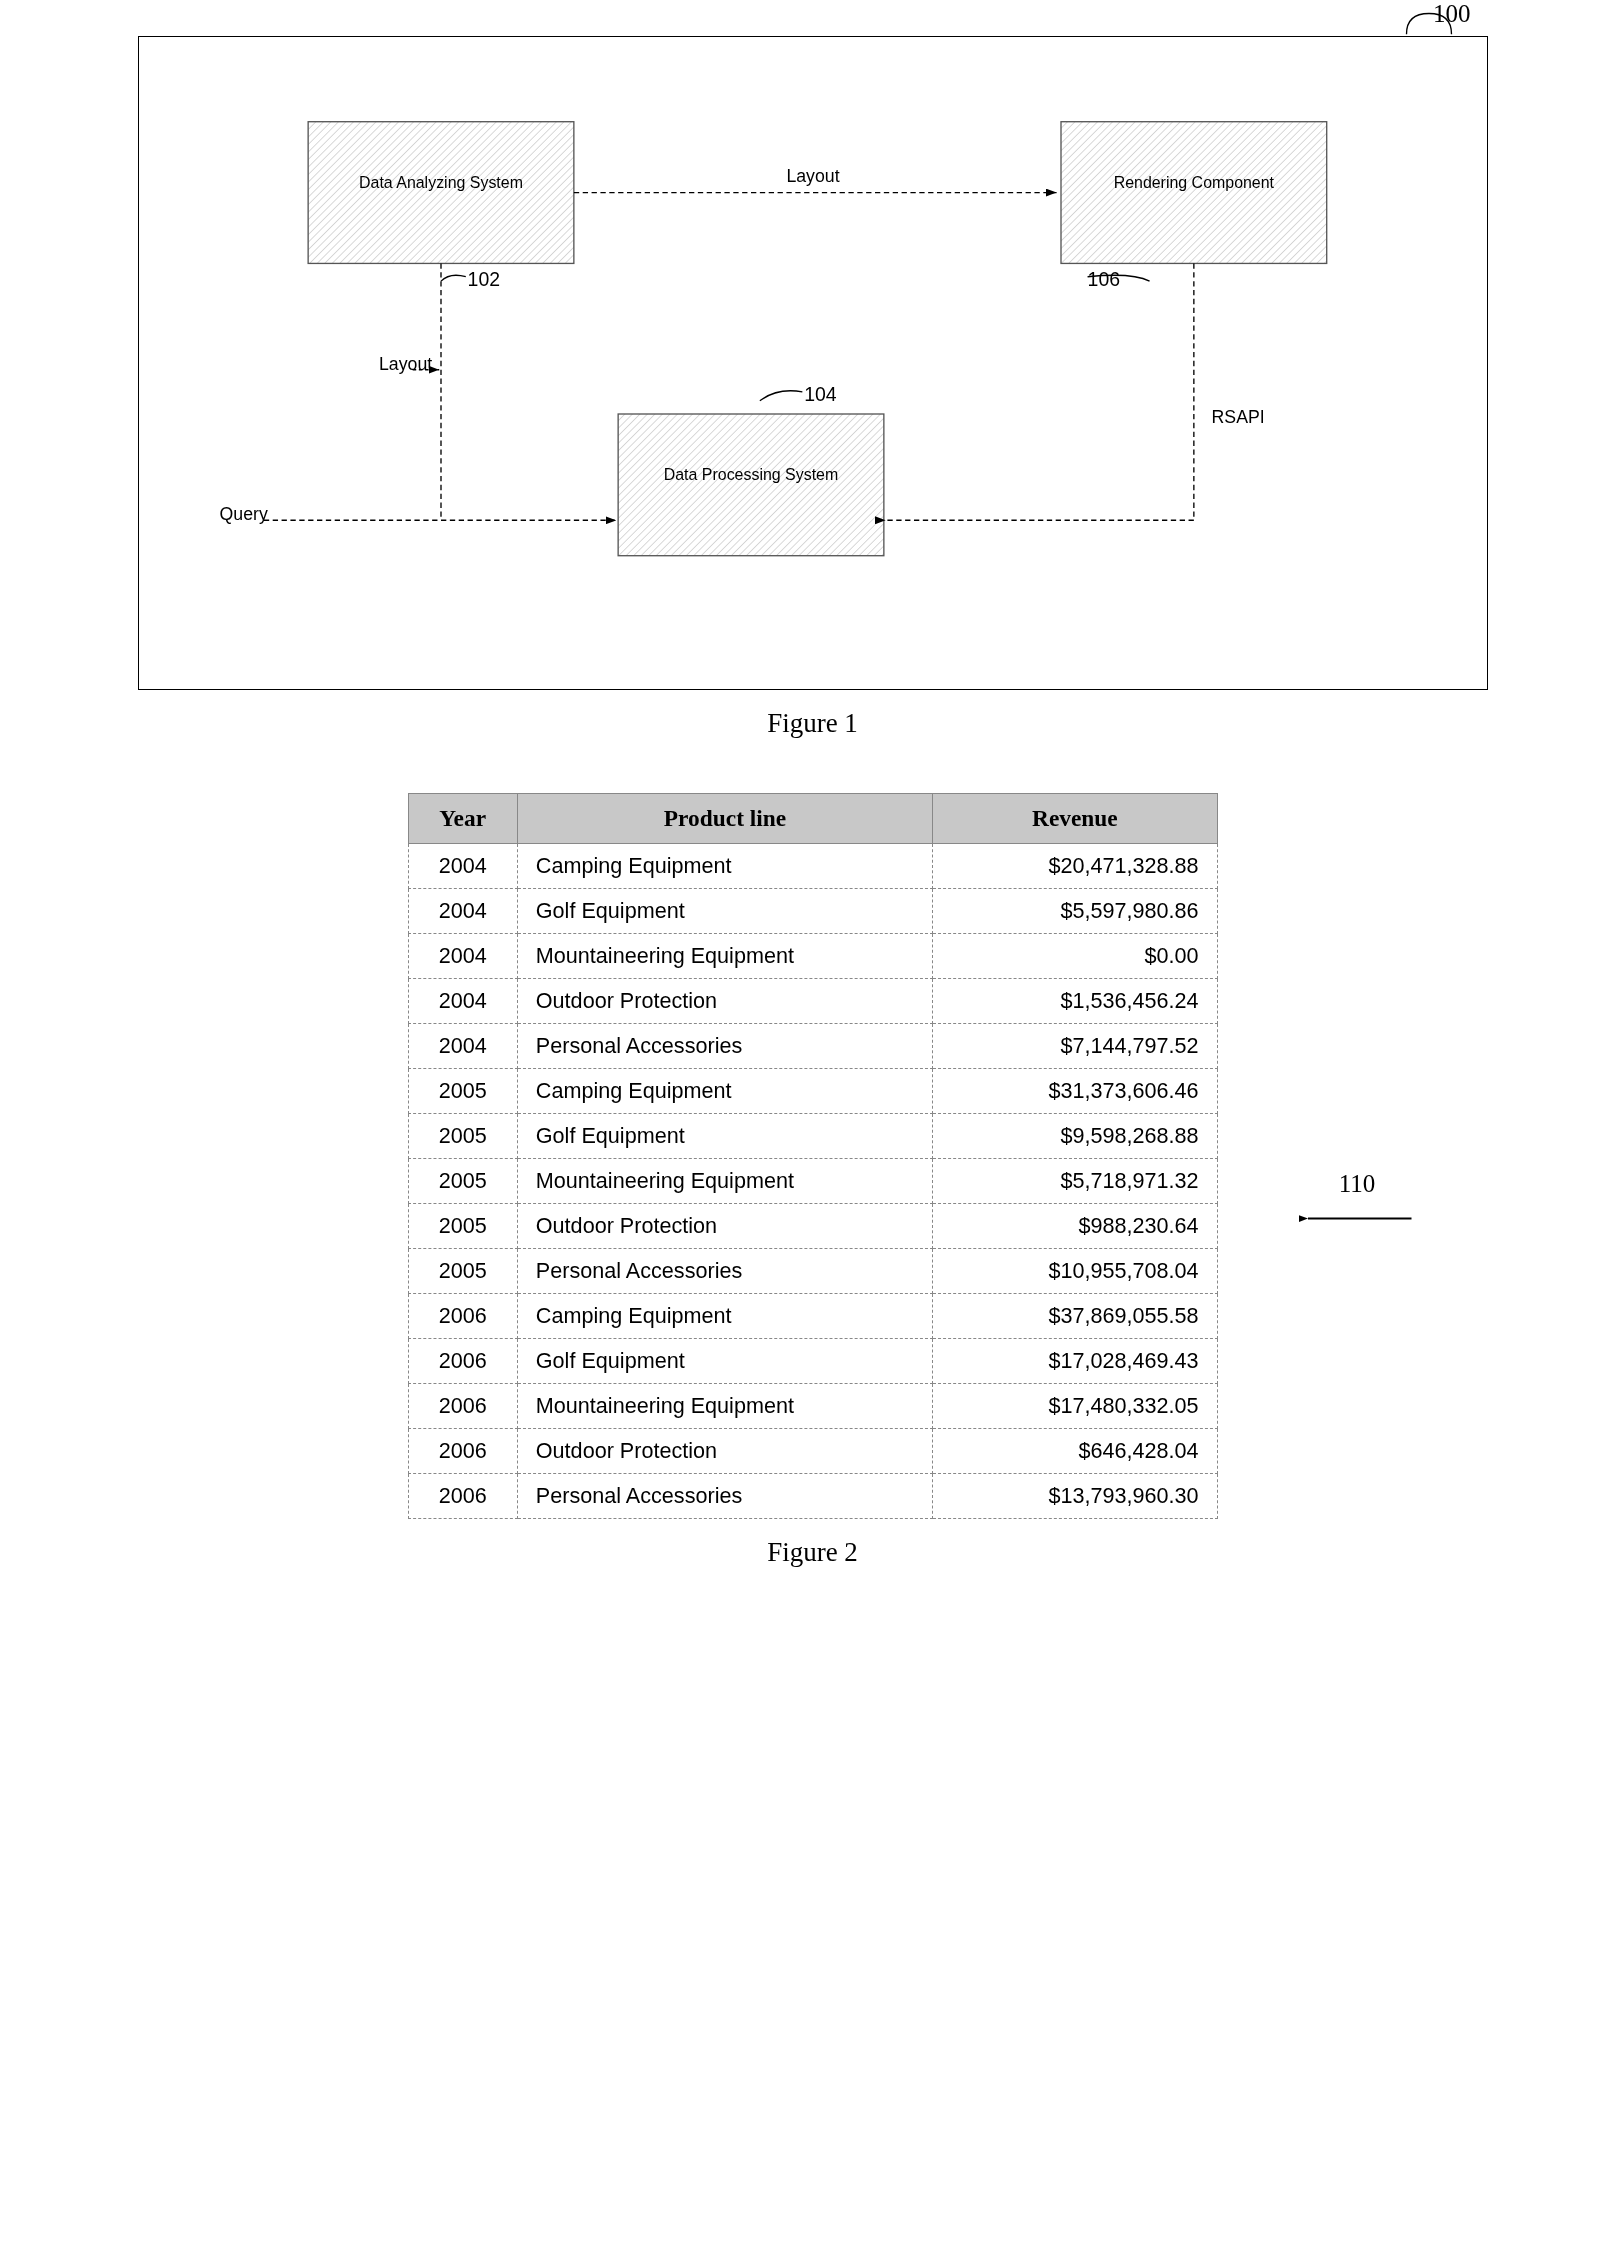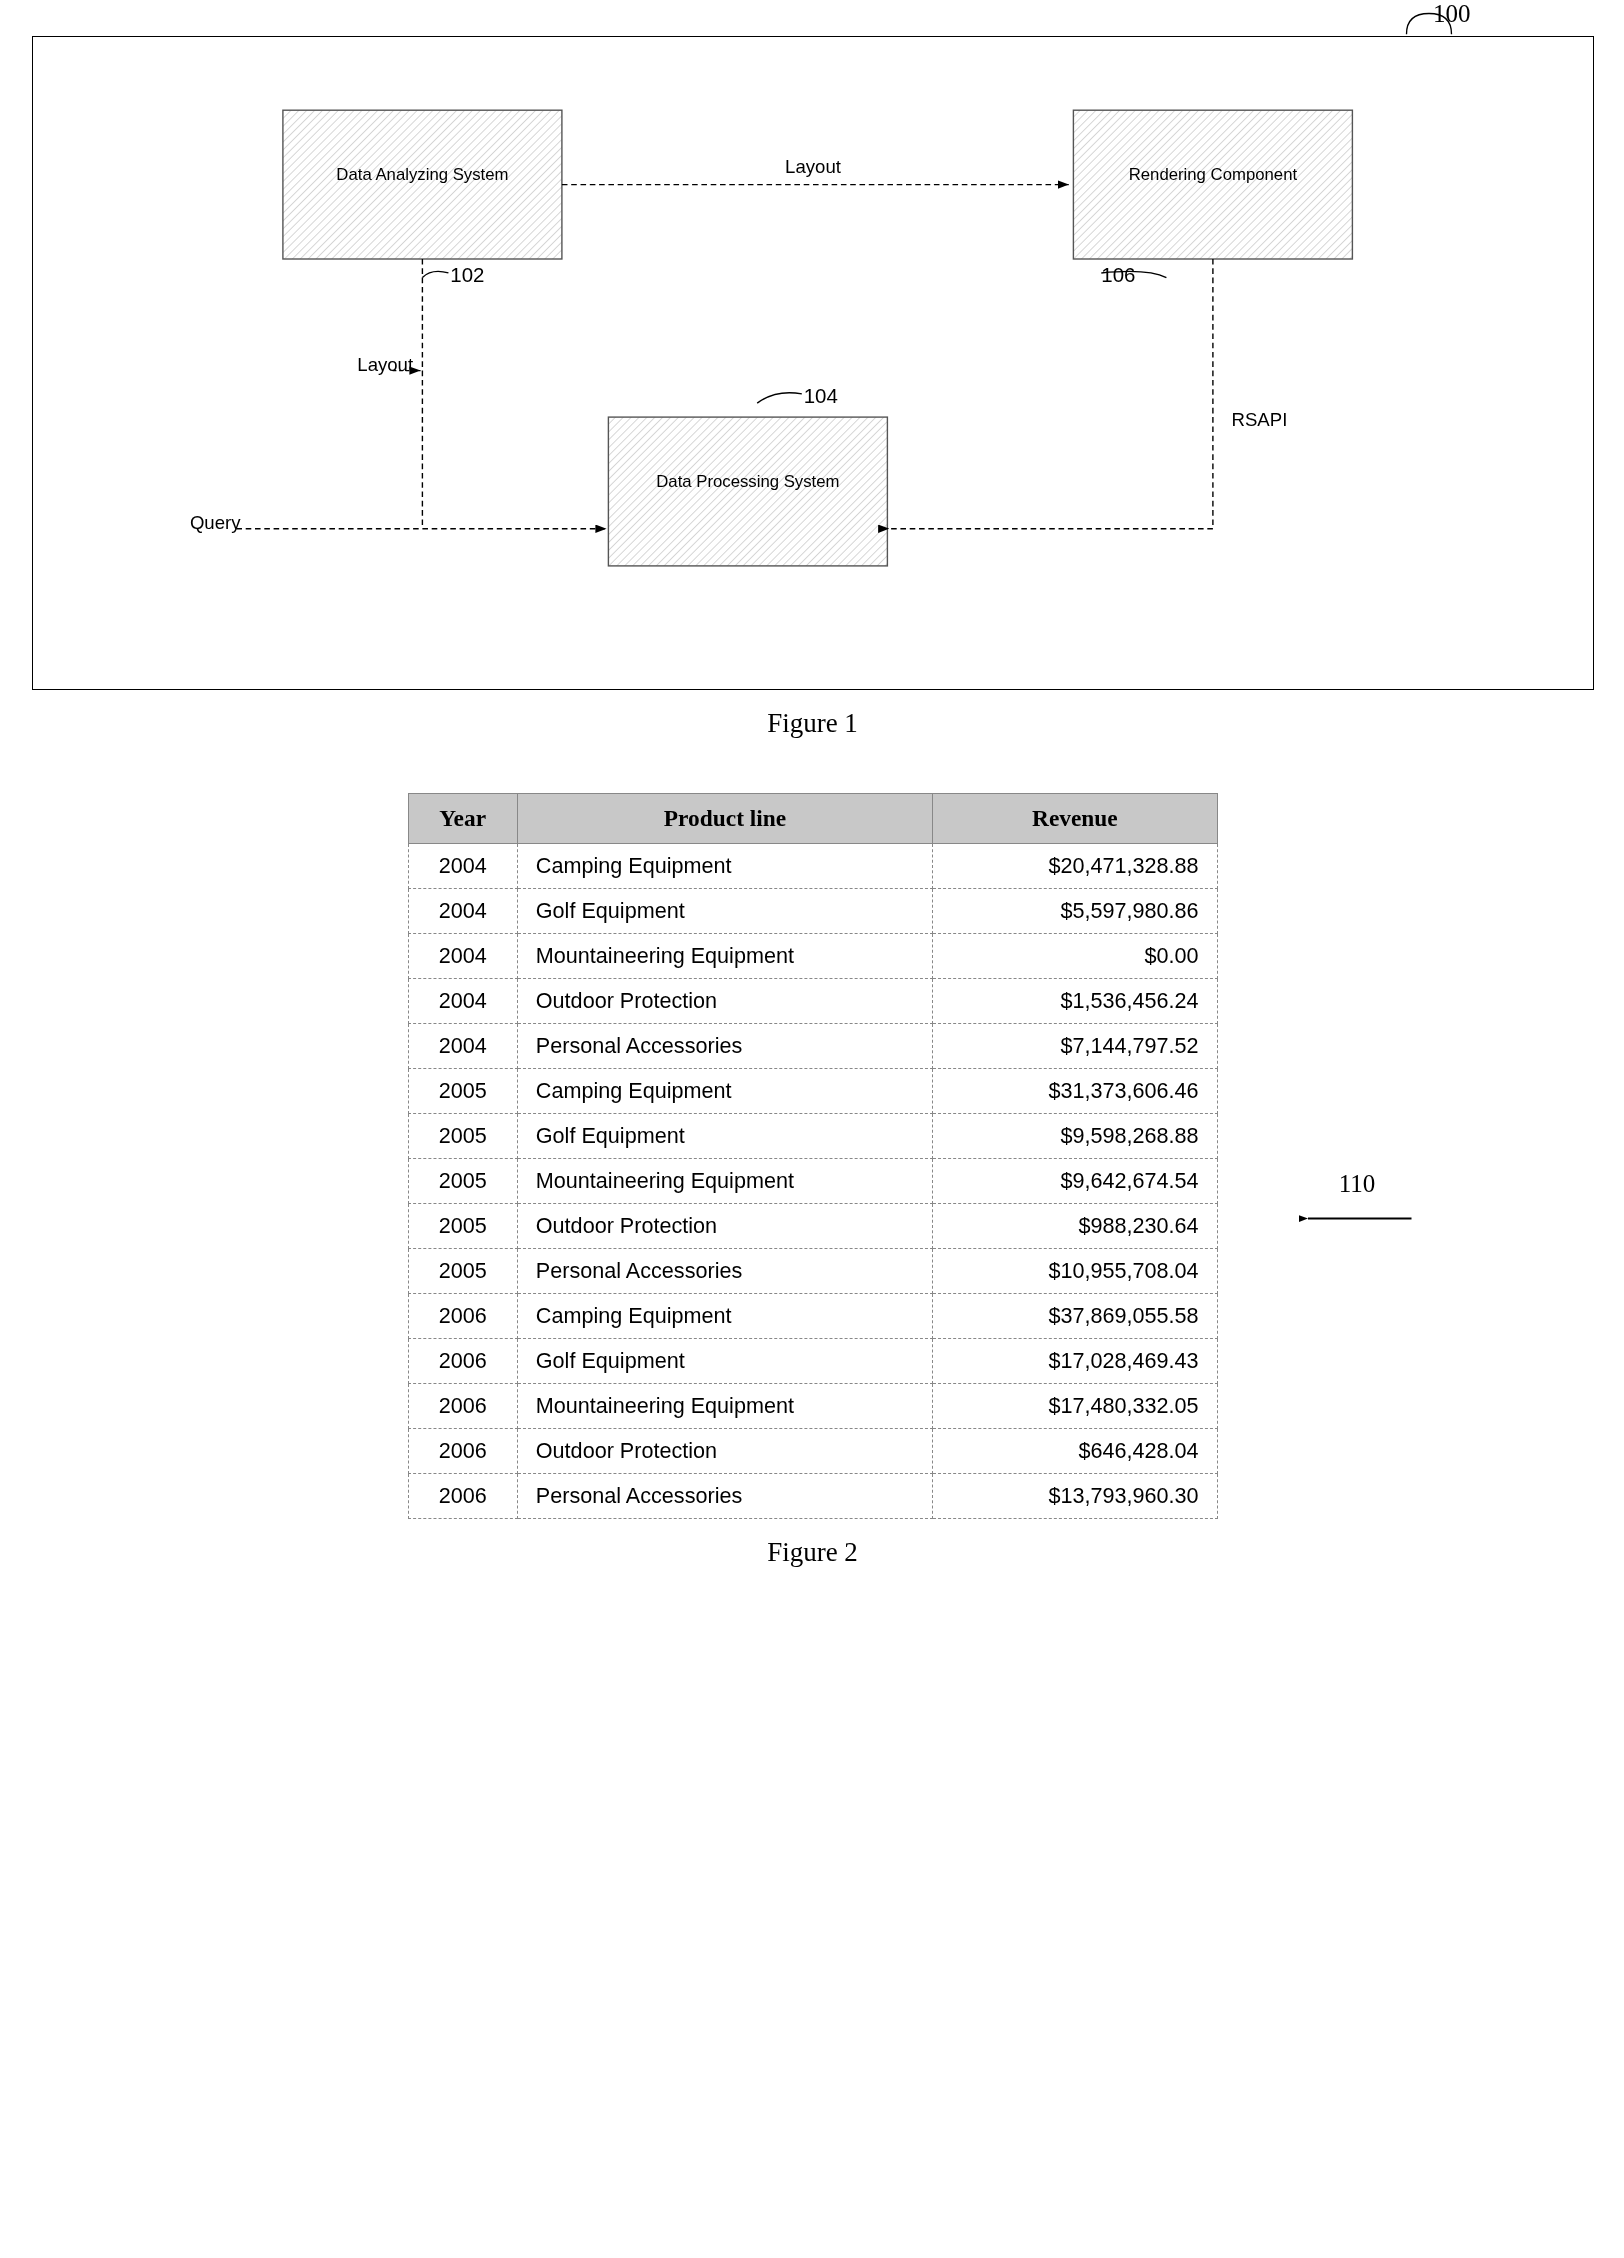--- a/index.html
+++ b/index.html
@@ -15,21 +15,21 @@
     
     .figure1-container {
       display: flex;
       flex-direction: column;
       align-items: center;
       margin-bottom: 54px;
     }
 
     .fig1-outer-box {
       border: 1.8px solid #000;
-      width: 1562px;
+      width: 1350px;
       min-height: 612px;
       position: relative;
       padding: 36px 54px 54px 54px;
     }
 
     
     .fig1-svg {
       width: 100%;
       height: 558px;
     }
@@ -214,21 +214,21 @@
             <td>$31,373,606.46</td>
           </tr>
           <tr>
             <td>2005</td>
             <td>Golf Equipment</td>
             <td>$9,598,268.88</td>
           </tr>
           <tr>
             <td>2005</td>
             <td>Mountaineering Equipment</td>
-            <td>$9,642,674.54</td>
+            <td>$5,718,971.32</td>
           </tr>
           <tr>
             <td>2005</td>
             <td>Outdoor Protection</td>
             <td>$988,230.64</td>
           </tr>
           <tr>
             <td>2005</td>
             <td>Personal Accessories</td>
             <td>$10,955,708.04</td>

